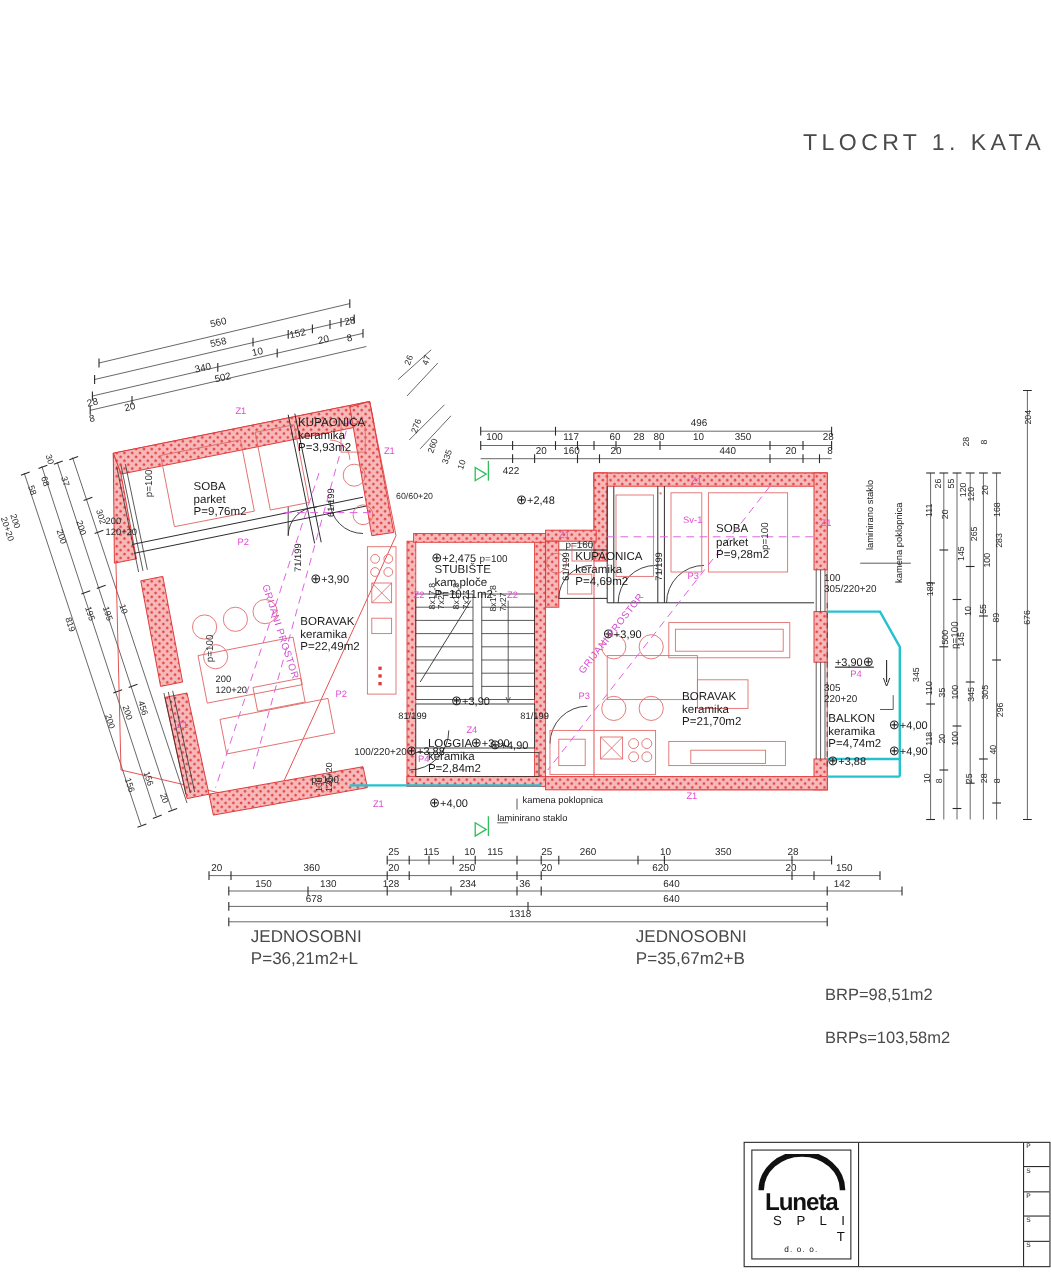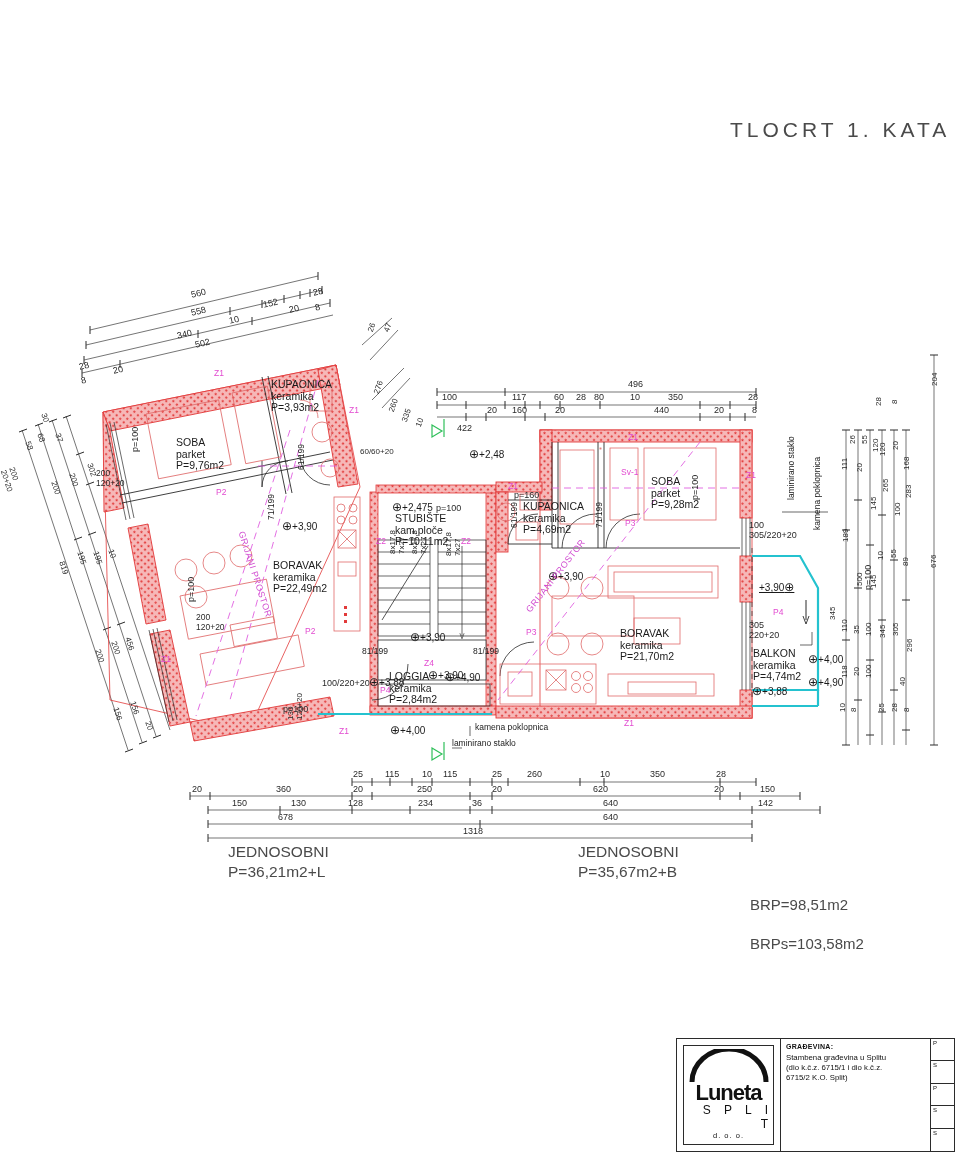--- a/index.html
+++ b/index.html
@@ -477,21 +477,21 @@
 <div class="abs elev" style="left:469px;top:447px;">
   <span style="font-size:12px;">⊕</span><span>+2,48</span></div>
 <div class="abs elev" style="left:282px;top:519px;">
   <span style="font-size:12px;">⊕</span><span>+3,90</span></div>
 <div class="abs elev" style="left:548px;top:569px;">
   <span style="font-size:12px;">⊕</span><span>+3,90</span></div>
 <div class="abs elev" style="left:410px;top:630px;">
   <span style="font-size:12px;">⊕</span><span>+3,90</span></div>
 <div class="abs elev" style="left:428px;top:668px;">
   <span style="font-size:12px;">⊕</span><span>+3,90</span></div>
-<div class="abs elev" style="left:759px;top:580px;text-decoration:underline;">
+<div class="abs elev" style="left:759px;top:594px;text-decoration:underline;">
   <span>+3,90</span><span style="font-size:12px;">⊕</span></div>
 <div class="abs elev" style="left:369px;top:675px;">
   <span style="font-size:12px;">⊕</span><span>+3,88</span></div>
 <div class="abs elev" style="left:752px;top:684px;">
   <span style="font-size:12px;">⊕</span><span>+3,88</span></div>
 <div class="abs elev" style="left:390px;top:723px;">
   <span style="font-size:12px;">⊕</span><span>+4,00</span></div>
 <div class="abs elev" style="left:808px;top:652px;">
   <span style="font-size:12px;">⊕</span><span>+4,00</span></div>
 <div class="abs elev" style="left:445px;top:670px;">
@@ -706,26 +706,20 @@
     <div class="tb-logo-inner">
       <svg width="86" height="34" viewBox="0 0 86 34">
         <path d="M6,33 A37,33 0 0 1 80,33" fill="none" stroke="#111" stroke-width="5"></path>
       </svg>
       <div class="logo-word">Luneta</div>
       <div class="logo-split">S P L I T</div>
       <div class="logo-doo">d. o. o.</div>
     </div>
   </div>
   <div class="tb-mid">
-    <div class="tb-cell bot">
-      <div class="tb-h">GRAĐEVINA:</div>
-      <div class="tb-t" style="white-space:pre-line;">Stambena građevina u Splitu
-(dio k.č.z. 6715/1 i dio k.č.z.
-6715/2 K.O. Split)</div>
-    </div>
   </div>
   <div class="tb-right">
     <div class="tb-r-cell" style="height:20%;">P</div>
     <div class="tb-r-cell" style="height:20%;">S</div>
     <div class="tb-r-cell" style="height:20%;">P</div>
     <div class="tb-r-cell" style="height:20%;">S</div>
     <div class="tb-r-cell" style="height:20%;border-bottom:none;">S</div>
   </div>
 </div>
 

